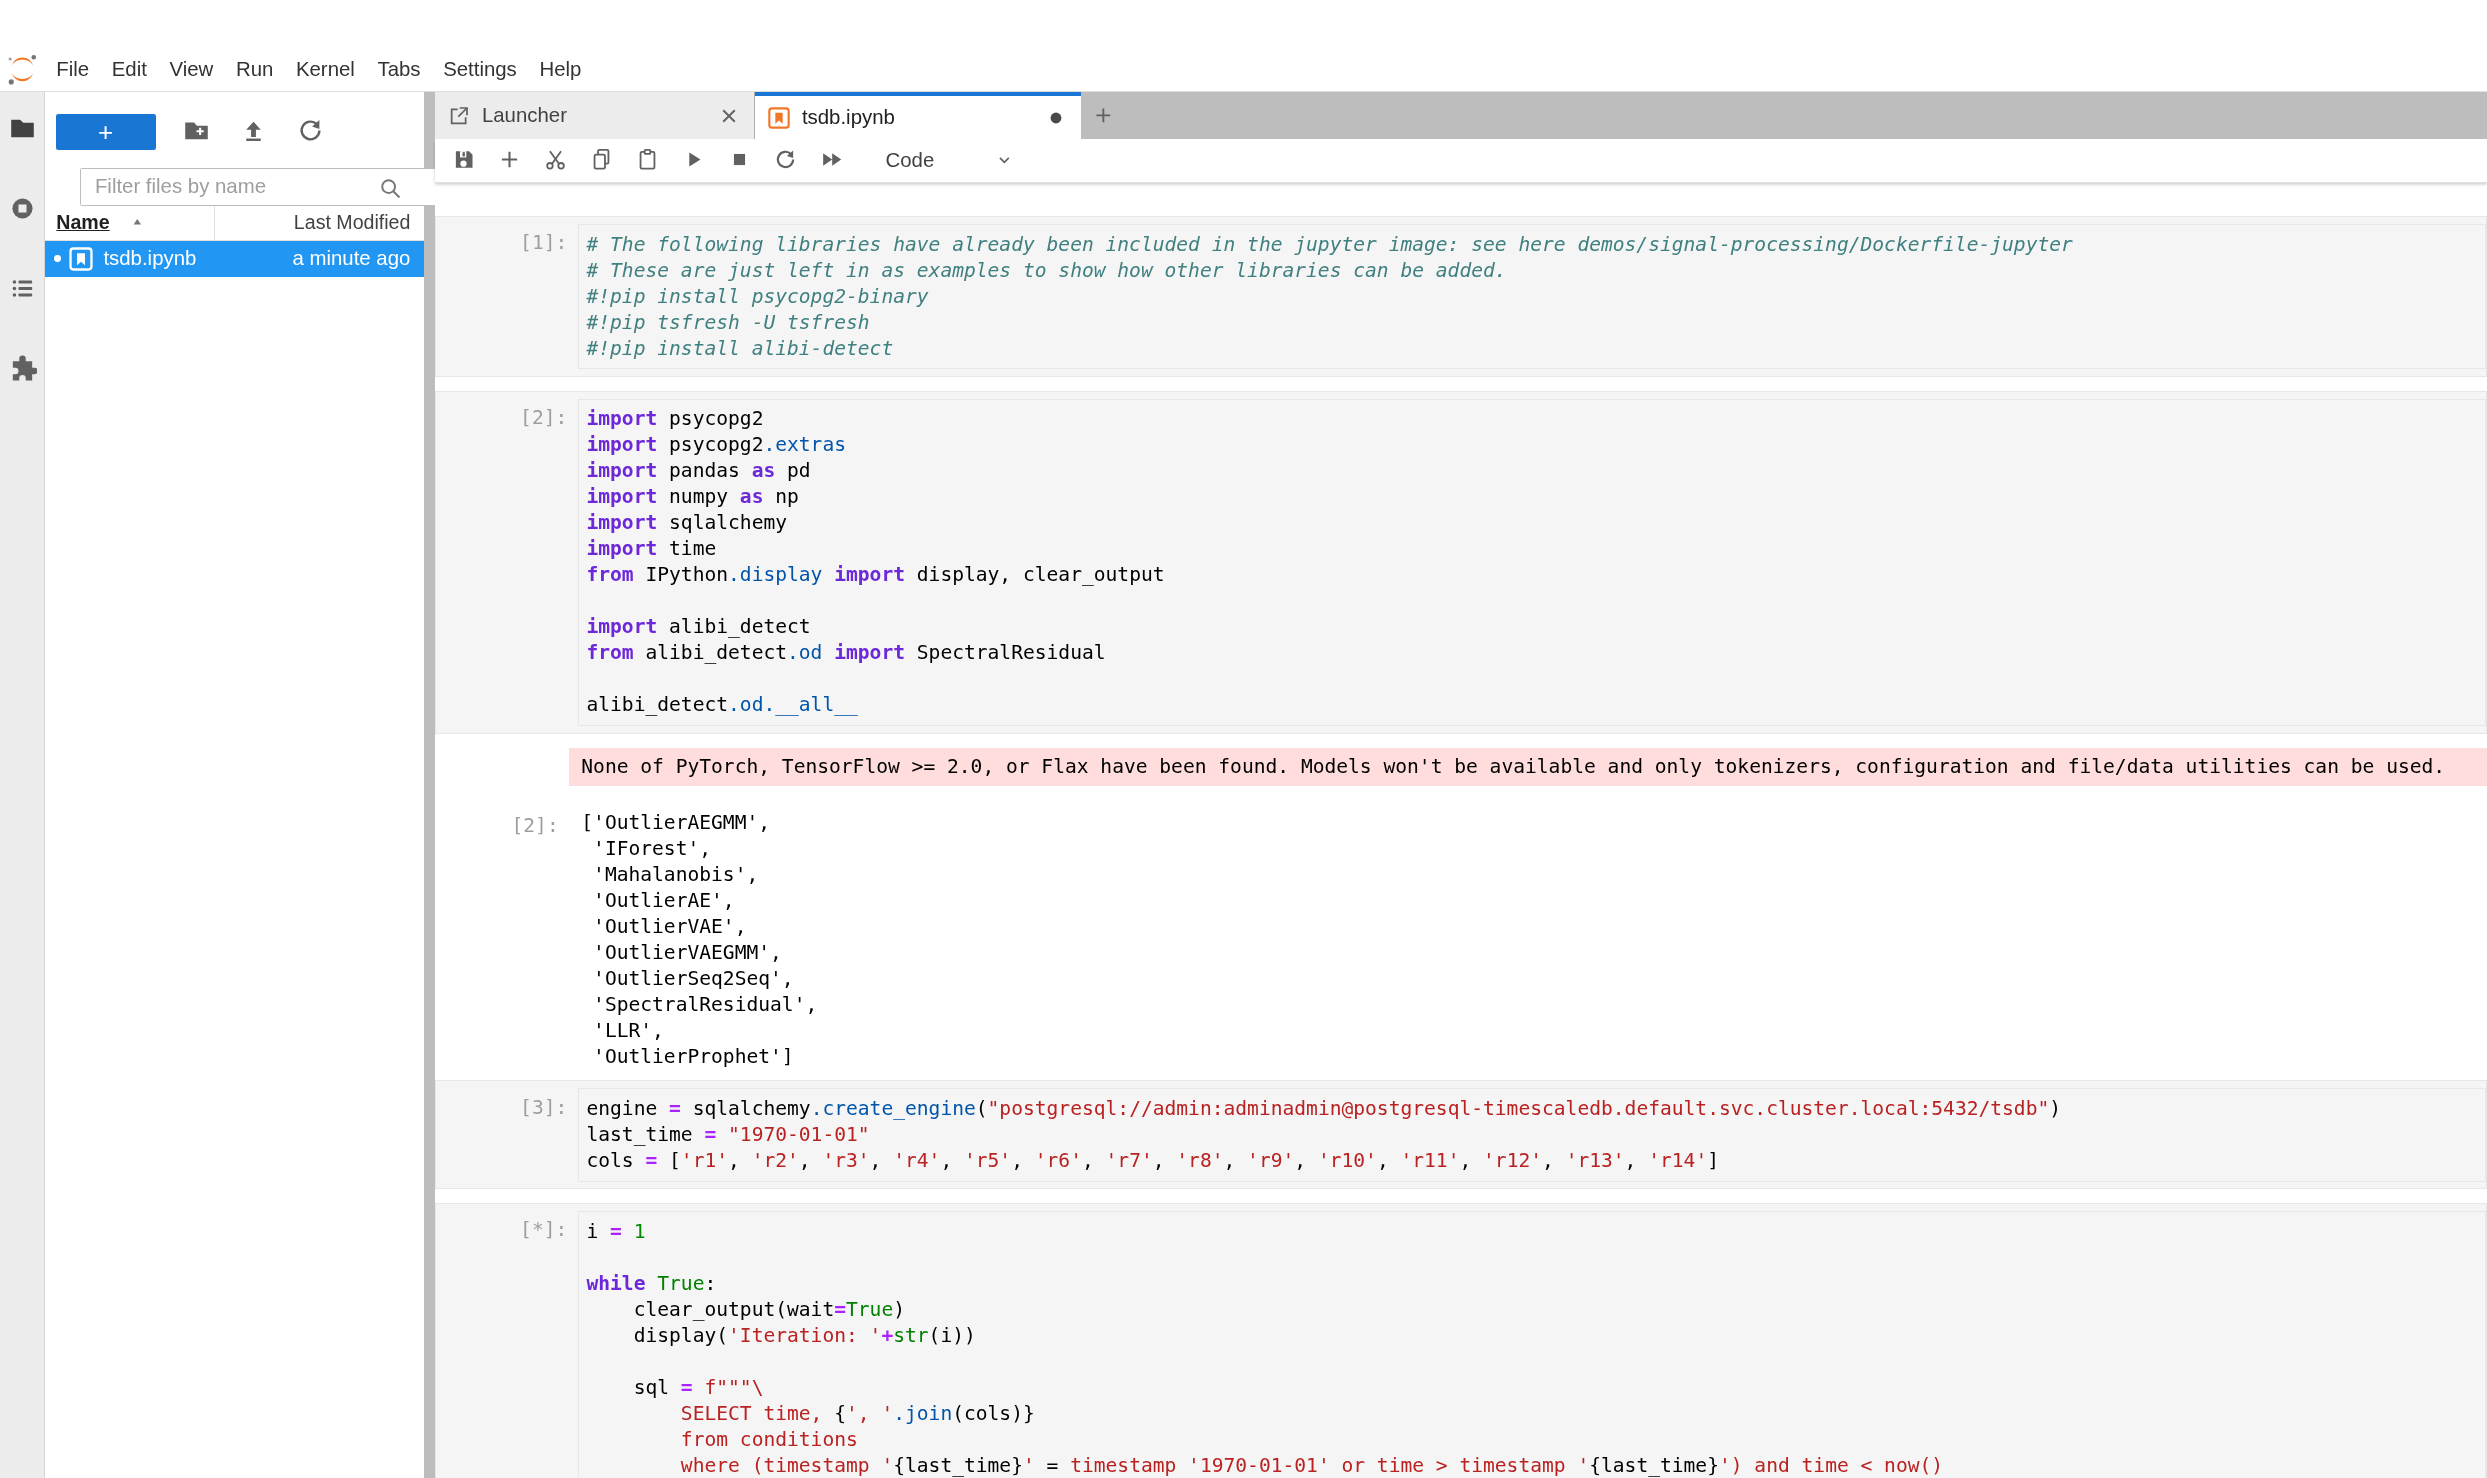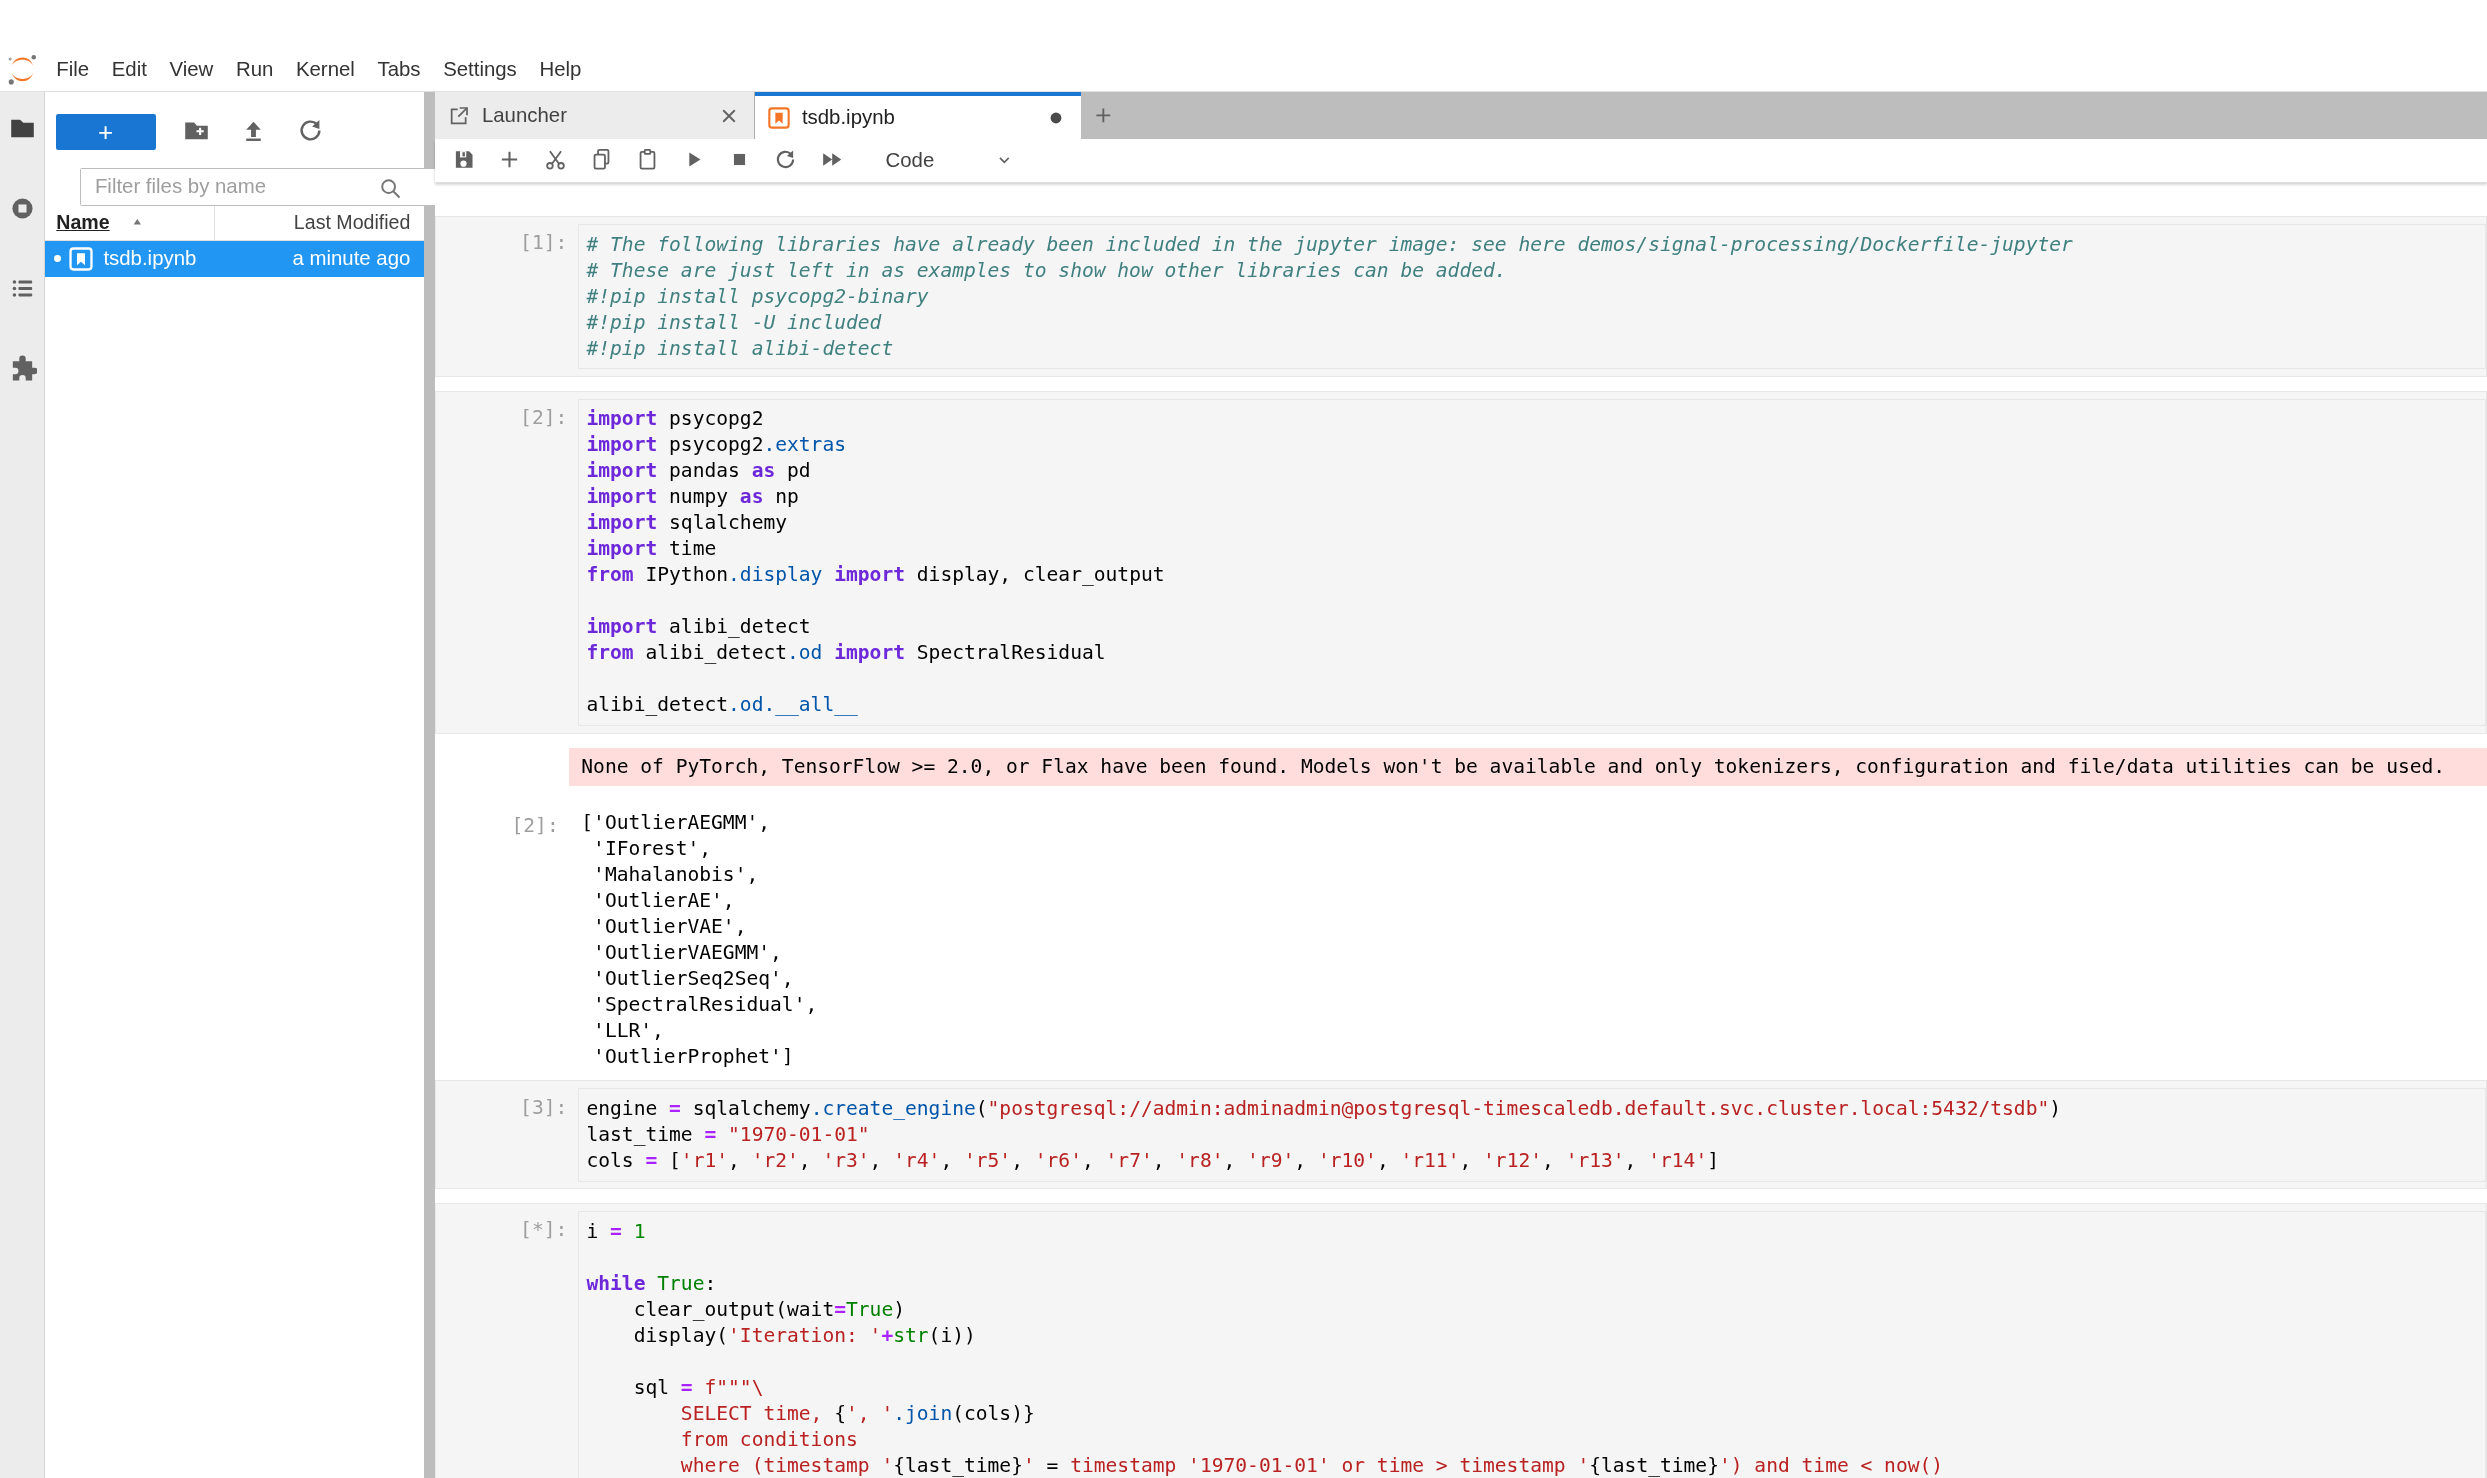--- a/index.html
+++ b/index.html
@@ -315,21 +315,21 @@
               </svg></span>
         </div>
       </div>
       <div class="notebook" id="nb-blocks">
           <div class="nb-block nb-input">
             <div class="nb-gutter">[1]:</div>
             <div class="nb-input">
               <div class="cm-line"><span class="tk-c"># The following libraries have already been included in the jupyter image: see here demos/signal-processing/Dockerfile-jupyter</span></div>
               <div class="cm-line"><span class="tk-c"># These are just left in as examples to show how other libraries can be added.</span></div>
               <div class="cm-line"><span class="tk-c">#!pip install psycopg2-binary</span></div>
-              <div class="cm-line"><span class="tk-c">#!pip install -U included</span></div>
+              <div class="cm-line"><span class="tk-c">#!pip tsfresh -U tsfresh</span></div>
               <div class="cm-line"><span class="tk-c">#!pip install alibi-detect</span></div>
             </div>
           </div>
           <div class="nb-block nb-input">
             <div class="nb-gutter">[2]:</div>
             <div class="nb-input">
               <div class="cm-line"><span class="tk-k">import</span><span class="tk-t"> psycopg2</span></div>
               <div class="cm-line"><span class="tk-k">import</span><span class="tk-t"> psycopg2</span><span class="tk-p">.extras</span></div>
               <div class="cm-line"><span class="tk-k">import</span><span class="tk-t"> pandas </span><span class="tk-k">as</span><span class="tk-t"> pd</span></div>
               <div class="cm-line"><span class="tk-k">import</span><span class="tk-t"> numpy </span><span class="tk-k">as</span><span class="tk-t"> np</span></div>

